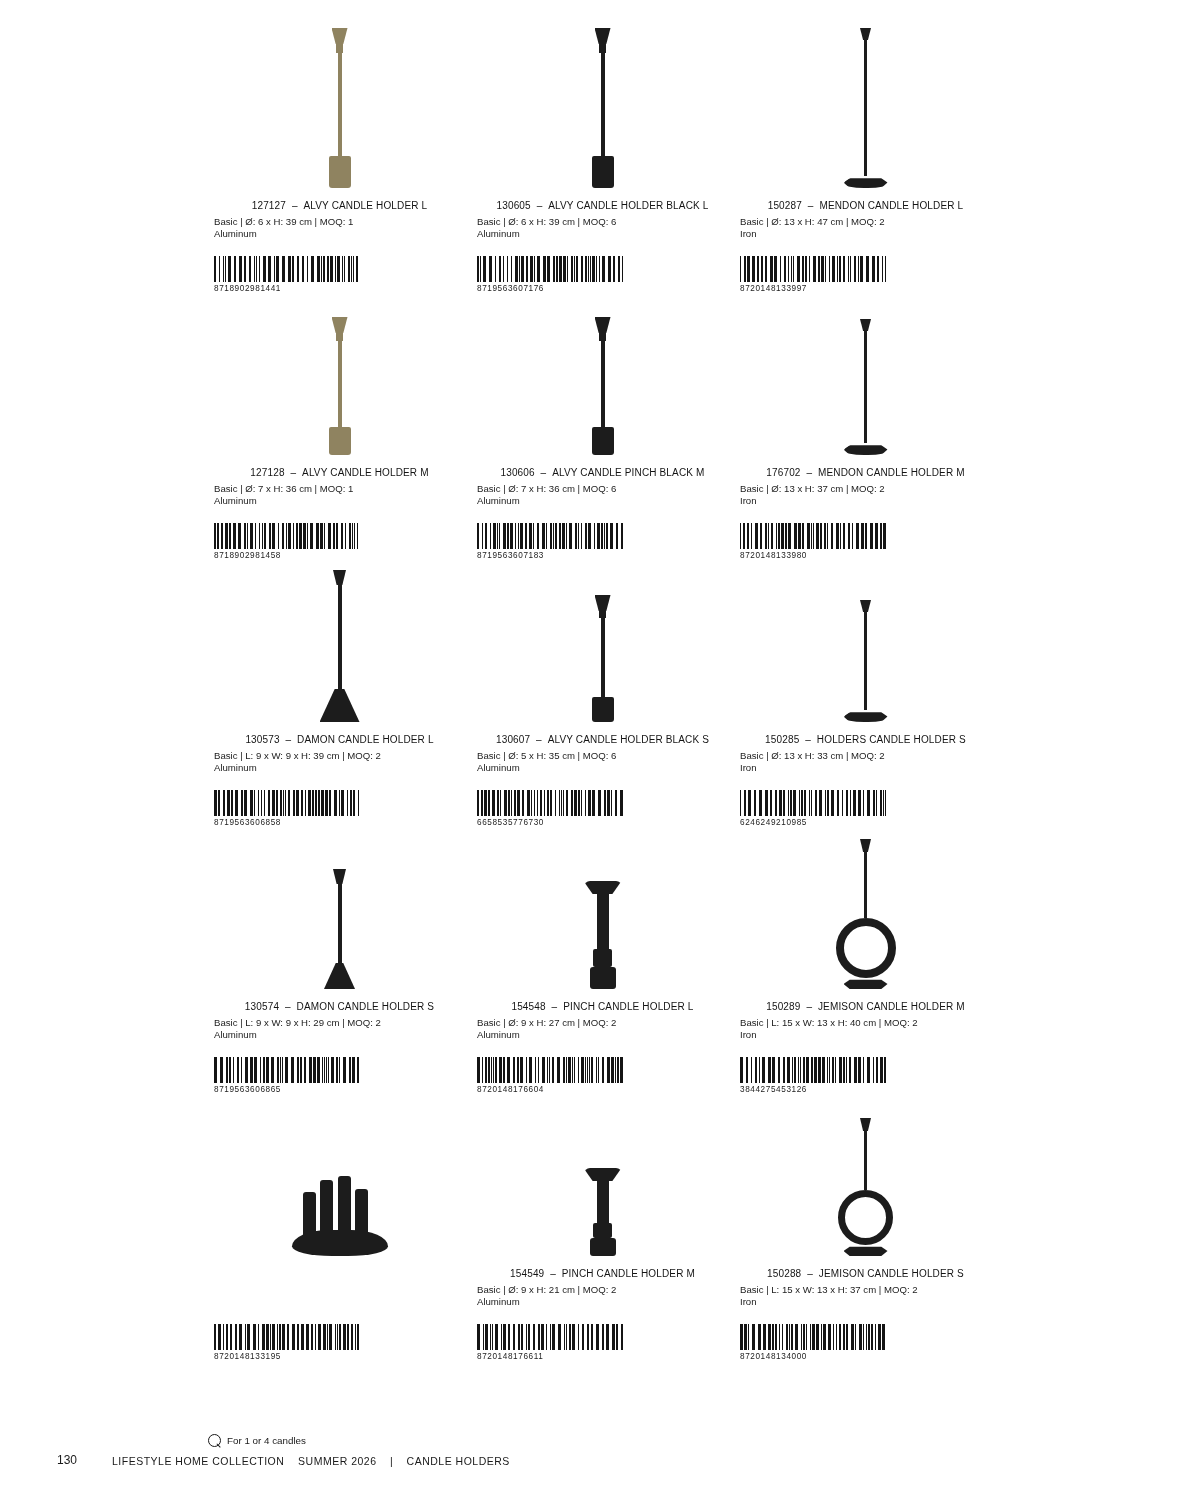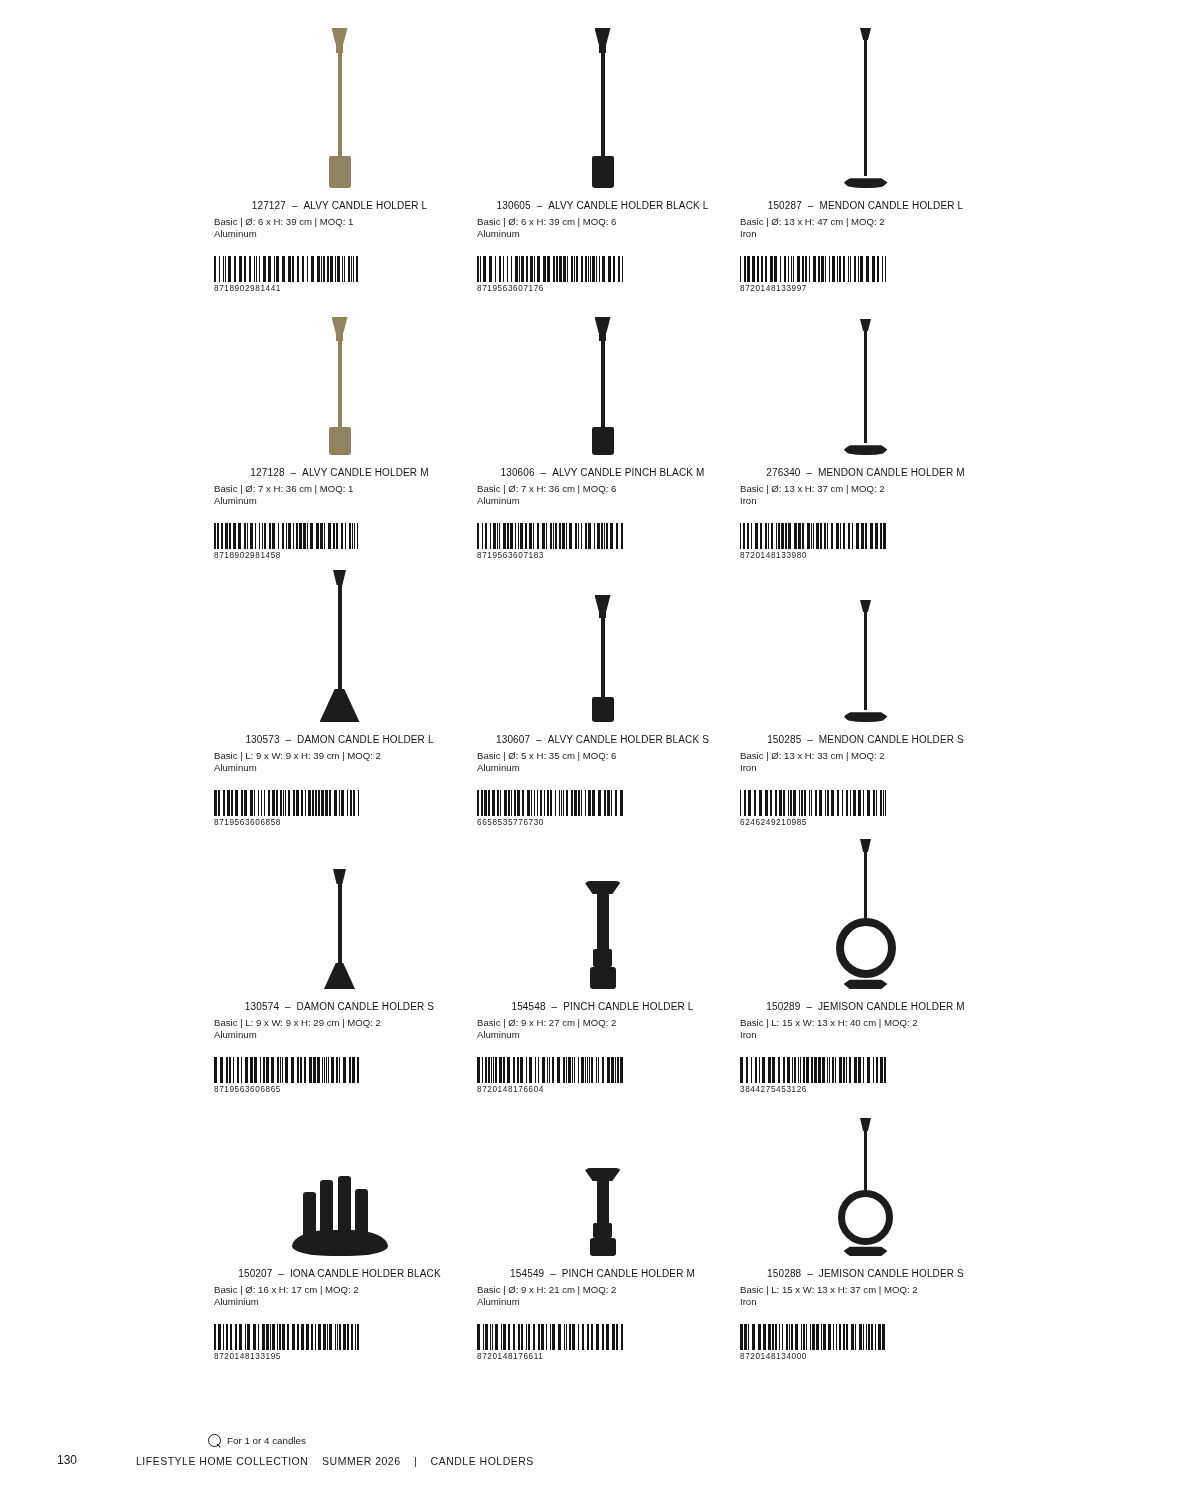--- a/index.html
+++ b/index.html
@@ -117,21 +117,21 @@
   }
   .page-number {
     position: absolute;
     left: 57px;
     top: 0;
     font-size: 12px;
     color: #1a1a1a;
   }
   .footer-text {
     position: absolute;
-    left: 136px;
+    left: 112px;
     top: 2px;
     font-size: 10.5px;
     letter-spacing: 0.5px;
     color: #1a1a1a;
     font-weight: normal;
   }
   .footer-text .sep { padding: 0 10px; }
 
   .note {
     position: absolute;
@@ -359,21 +359,21 @@
         <div class="figure">
           <div class="art">
             <div class="obj mendon">
               <div class="cup" style="background:#1c1c1c"></div>
               <div class="stem" style="height:112px;background:#1c1c1c"></div>
               <div class="foot" style="background:#1c1c1c"></div>
             </div>
           </div>
         </div>
         <div class="caption">
-          <div class="title"><span>276340</span><span>&nbsp;&nbsp;</span><span>–</span><span>&nbsp;&nbsp;</span><span>MENDON CANDLE HOLDER M</span></div>
+          <div class="title"><span>176702</span><span>&nbsp;&nbsp;</span><span>–</span><span>&nbsp;&nbsp;</span><span>MENDON CANDLE HOLDER M</span></div>
           <div class="specs">Basic  |  Ø: 13 x H: 37 cm  |  MOQ:  2</div>
           <div class="material">Iron</div>
         </div>
         <div class="barcode-wrap">
           <div class="barcode" style="background-image: linear-gradient(to right, rgb(20, 20, 20) 0px, rgb(20, 20, 20) 1px, transparent 1px, transparent 3px, rgb(20, 20, 20) 3px, rgb(20, 20, 20) 5px, transparent 5px, transparent 7px, rgb(20, 20, 20) 7px, rgb(20, 20, 20) 9px, transparent 9px, transparent 11px, rgb(20, 20, 20) 11px, rgb(20, 20, 20) 12px, transparent 12px, transparent 15px, rgb(20, 20, 20) 15px, rgb(20, 20, 20) 18px, transparent 18px, transparent 20px, rgb(20, 20, 20) 20px, rgb(20, 20, 20) 22px, transparent 22px, transparent 25px, rgb(20, 20, 20) 25px, rgb(20, 20, 20) 27px, transparent 27px, transparent 28px, rgb(20, 20, 20) 28px, rgb(20, 20, 20) 29px, transparent 29px, transparent 31px, rgb(20, 20, 20) 31px, rgb(20, 20, 20) 33px, transparent 33px, transparent 36px, rgb(20, 20, 20) 36px, rgb(20, 20, 20) 37px, transparent 37px, transparent 38px, rgb(20, 20, 20) 38px, rgb(20, 20, 20) 40px, transparent 40px, transparent 41px, rgb(20, 20, 20) 41px, rgb(20, 20, 20) 44px, transparent 44px, transparent 45px, rgb(20, 20, 20) 45px, rgb(20, 20, 20) 47px, transparent 47px, transparent 48px, rgb(20, 20, 20) 48px, rgb(20, 20, 20) 51px, transparent 51px, transparent 54px, rgb(20, 20, 20) 54px, rgb(20, 20, 20) 57px, transparent 57px, transparent 58px, rgb(20, 20, 20) 58px, rgb(20, 20, 20) 61px, transparent 61px, transparent 62px, rgb(20, 20, 20) 62px, rgb(20, 20, 20) 64px, transparent 64px, transparent 67px, rgb(20, 20, 20) 67px, rgb(20, 20, 20) 70px, transparent 70px, transparent 71px, rgb(20, 20, 20) 71px, rgb(20, 20, 20) 72px, transparent 72px, transparent 73px, rgb(20, 20, 20) 73px, rgb(20, 20, 20) 74px, transparent 74px, transparent 76px, rgb(20, 20, 20) 76px, rgb(20, 20, 20) 79px, transparent 79px, transparent 80px, rgb(20, 20, 20) 80px, rgb(20, 20, 20) 82px, transparent 82px, transparent 84px, rgb(20, 20, 20) 84px, rgb(20, 20, 20) 86px, transparent 86px, transparent 87px, rgb(20, 20, 20) 87px, rgb(20, 20, 20) 88px, transparent 88px, transparent 91px, rgb(20, 20, 20) 91px, rgb(20, 20, 20) 93px, transparent 93px, transparent 96px, rgb(20, 20, 20) 96px, rgb(20, 20, 20) 99px, transparent 99px, transparent 100px, rgb(20, 20, 20) 100px, rgb(20, 20, 20) 101px, transparent 101px, transparent 103px, rgb(20, 20, 20) 103px, rgb(20, 20, 20) 105px, transparent 105px, transparent 108px, rgb(20, 20, 20) 108px, rgb(20, 20, 20) 110px, transparent 110px, transparent 112px, rgb(20, 20, 20) 112px, rgb(20, 20, 20) 113px, transparent 113px, transparent 116px, rgb(20, 20, 20) 116px, rgb(20, 20, 20) 119px, transparent 119px, transparent 121px, rgb(20, 20, 20) 121px, rgb(20, 20, 20) 124px, transparent 124px, transparent 125px, rgb(20, 20, 20) 125px, rgb(20, 20, 20) 127px, transparent 127px, transparent 130px, rgb(20, 20, 20) 130px, rgb(20, 20, 20) 133px, transparent 133px, transparent 135px, rgb(20, 20, 20) 135px, rgb(20, 20, 20) 138px, transparent 138px, transparent 140px, rgb(20, 20, 20) 140px, rgb(20, 20, 20) 142px, transparent 142px, transparent 143px, rgb(20, 20, 20) 143px, rgb(20, 20, 20) 146px, transparent 146px, transparent 149px);"></div>
           <div class="barcode-num">8720148133980</div>
         </div>
       </div>
       <div class="cell">
         <div class="figure">
@@ -420,21 +420,21 @@
         <div class="figure">
           <div class="art">
             <div class="obj mendon">
               <div class="cup" style="background:#1c1c1c"></div>
               <div class="stem" style="height:98px;background:#1c1c1c"></div>
               <div class="foot" style="background:#1c1c1c"></div>
             </div>
           </div>
         </div>
         <div class="caption">
-          <div class="title"><span>150285</span><span>&nbsp;&nbsp;</span><span>–</span><span>&nbsp;&nbsp;</span><span>MENDON CANDLE HOLDER S</span></div>
+          <div class="title"><span>150285</span><span>&nbsp;&nbsp;</span><span>–</span><span>&nbsp;&nbsp;</span><span>HOLDERS CANDLE HOLDER S</span></div>
           <div class="specs">Basic  |  Ø: 13 x H: 33 cm  |  MOQ:  2</div>
           <div class="material">Iron</div>
         </div>
         <div class="barcode-wrap">
           <div class="barcode" style="background-image: linear-gradient(to right, rgb(20, 20, 20) 0px, rgb(20, 20, 20) 1px, transparent 1px, transparent 4px, rgb(20, 20, 20) 4px, rgb(20, 20, 20) 6px, transparent 6px, transparent 8px, rgb(20, 20, 20) 8px, rgb(20, 20, 20) 11px, transparent 11px, transparent 14px, rgb(20, 20, 20) 14px, rgb(20, 20, 20) 16px, transparent 16px, transparent 19px, rgb(20, 20, 20) 19px, rgb(20, 20, 20) 22px, transparent 22px, transparent 25px, rgb(20, 20, 20) 25px, rgb(20, 20, 20) 28px, transparent 28px, transparent 30px, rgb(20, 20, 20) 30px, rgb(20, 20, 20) 32px, transparent 32px, transparent 35px, rgb(20, 20, 20) 35px, rgb(20, 20, 20) 37px, transparent 37px, transparent 39px, rgb(20, 20, 20) 39px, rgb(20, 20, 20) 42px, transparent 42px, transparent 43px, rgb(20, 20, 20) 43px, rgb(20, 20, 20) 45px, transparent 45px, transparent 48px, rgb(20, 20, 20) 48px, rgb(20, 20, 20) 49px, transparent 49px, transparent 50px, rgb(20, 20, 20) 50px, rgb(20, 20, 20) 52px, transparent 52px, transparent 53px, rgb(20, 20, 20) 53px, rgb(20, 20, 20) 56px, transparent 56px, transparent 59px, rgb(20, 20, 20) 59px, rgb(20, 20, 20) 60px, transparent 60px, transparent 61px, rgb(20, 20, 20) 61px, rgb(20, 20, 20) 63px, transparent 63px, transparent 64px, rgb(20, 20, 20) 64px, rgb(20, 20, 20) 66px, transparent 66px, transparent 69px, rgb(20, 20, 20) 69px, rgb(20, 20, 20) 70px, transparent 70px, transparent 71px, rgb(20, 20, 20) 71px, rgb(20, 20, 20) 72px, transparent 72px, transparent 75px, rgb(20, 20, 20) 75px, rgb(20, 20, 20) 77px, transparent 77px, transparent 79px, rgb(20, 20, 20) 79px, rgb(20, 20, 20) 82px, transparent 82px, transparent 85px, rgb(20, 20, 20) 85px, rgb(20, 20, 20) 86px, transparent 86px, transparent 87px, rgb(20, 20, 20) 87px, rgb(20, 20, 20) 89px, transparent 89px, transparent 91px, rgb(20, 20, 20) 91px, rgb(20, 20, 20) 94px, transparent 94px, transparent 97px, rgb(20, 20, 20) 97px, rgb(20, 20, 20) 99px, transparent 99px, transparent 102px, rgb(20, 20, 20) 102px, rgb(20, 20, 20) 103px, transparent 103px, transparent 106px, rgb(20, 20, 20) 106px, rgb(20, 20, 20) 108px, transparent 108px, transparent 110px, rgb(20, 20, 20) 110px, rgb(20, 20, 20) 111px, transparent 111px, transparent 113px, rgb(20, 20, 20) 113px, rgb(20, 20, 20) 116px, transparent 116px, transparent 118px, rgb(20, 20, 20) 118px, rgb(20, 20, 20) 121px, transparent 121px, transparent 123px, rgb(20, 20, 20) 123px, rgb(20, 20, 20) 124px, transparent 124px, transparent 127px, rgb(20, 20, 20) 127px, rgb(20, 20, 20) 130px, transparent 130px, transparent 133px, rgb(20, 20, 20) 133px, rgb(20, 20, 20) 135px, transparent 135px, transparent 136px, rgb(20, 20, 20) 136px, rgb(20, 20, 20) 137px, transparent 137px, transparent 140px, rgb(20, 20, 20) 140px, rgb(20, 20, 20) 142px, transparent 142px, transparent 143px, rgb(20, 20, 20) 143px, rgb(20, 20, 20) 144px, transparent 144px, transparent 145px, rgb(20, 20, 20) 145px, rgb(20, 20, 20) 146px, transparent 146px, transparent 148px);"></div>
           <div class="barcode-num">6246249210985</div>
         </div>
       </div>
       <div class="cell">
         <div class="figure">
@@ -502,25 +502,20 @@
         <div class="figure">
           <div class="art">
             <div class="obj iona" style="height: 92px;">
               <div class="dome" style="background:#1c1c1c"></div>
               <div class="tube" style="left:18px;bottom:20px;width:13px;height:44px;background:#1c1c1c"></div>
               <div class="tube" style="left:35px;bottom:24px;width:13px;height:52px;background:#1c1c1c"></div>
               <div class="tube" style="left:53px;bottom:22px;width:13px;height:58px;background:#1c1c1c"></div>
               <div class="tube" style="left:70px;bottom:19px;width:13px;height:48px;background:#1c1c1c"></div>
             </div>
           </div>
-        </div>
-        <div class="caption">
-          <div class="title"><span>150207</span><span>&nbsp;&nbsp;</span><span>–</span><span>&nbsp;&nbsp;</span><span>IONA CANDLE HOLDER BLACK</span></div>
-          <div class="specs">Basic |  Ø: 16 x H: 17 cm  |  MOQ:  2</div>
-          <div class="material">Aluminium</div>
         </div>
         <div class="barcode-wrap">
           <div class="barcode" style="background-image: linear-gradient(to right, rgb(20, 20, 20) 0px, rgb(20, 20, 20) 2px, transparent 2px, transparent 4px, rgb(20, 20, 20) 4px, rgb(20, 20, 20) 7px, transparent 7px, transparent 9px, rgb(20, 20, 20) 9px, rgb(20, 20, 20) 10px, transparent 10px, transparent 12px, rgb(20, 20, 20) 12px, rgb(20, 20, 20) 14px, transparent 14px, transparent 16px, rgb(20, 20, 20) 16px, rgb(20, 20, 20) 18px, transparent 18px, transparent 21px, rgb(20, 20, 20) 21px, rgb(20, 20, 20) 23px, transparent 23px, transparent 25px, rgb(20, 20, 20) 25px, rgb(20, 20, 20) 28px, transparent 28px, transparent 31px, rgb(20, 20, 20) 31px, rgb(20, 20, 20) 32px, transparent 32px, transparent 33px, rgb(20, 20, 20) 33px, rgb(20, 20, 20) 36px, transparent 36px, transparent 39px, rgb(20, 20, 20) 39px, rgb(20, 20, 20) 42px, transparent 42px, transparent 44px, rgb(20, 20, 20) 44px, rgb(20, 20, 20) 45px, transparent 45px, transparent 48px, rgb(20, 20, 20) 48px, rgb(20, 20, 20) 51px, transparent 51px, transparent 52px, rgb(20, 20, 20) 52px, rgb(20, 20, 20) 55px, transparent 55px, transparent 56px, rgb(20, 20, 20) 56px, rgb(20, 20, 20) 57px, transparent 57px, transparent 58px, rgb(20, 20, 20) 58px, rgb(20, 20, 20) 61px, transparent 61px, transparent 63px, rgb(20, 20, 20) 63px, rgb(20, 20, 20) 64px, transparent 64px, transparent 65px, rgb(20, 20, 20) 65px, rgb(20, 20, 20) 67px, transparent 67px, transparent 68px, rgb(20, 20, 20) 68px, rgb(20, 20, 20) 71px, transparent 71px, transparent 73px, rgb(20, 20, 20) 73px, rgb(20, 20, 20) 75px, transparent 75px, transparent 78px, rgb(20, 20, 20) 78px, rgb(20, 20, 20) 81px, transparent 81px, transparent 83px, rgb(20, 20, 20) 83px, rgb(20, 20, 20) 85px, transparent 85px, transparent 87px, rgb(20, 20, 20) 87px, rgb(20, 20, 20) 90px, transparent 90px, transparent 92px, rgb(20, 20, 20) 92px, rgb(20, 20, 20) 95px, transparent 95px, transparent 97px, rgb(20, 20, 20) 97px, rgb(20, 20, 20) 99px, transparent 99px, transparent 101px, rgb(20, 20, 20) 101px, rgb(20, 20, 20) 102px, transparent 102px, transparent 104px, rgb(20, 20, 20) 104px, rgb(20, 20, 20) 107px, transparent 107px, transparent 109px, rgb(20, 20, 20) 109px, rgb(20, 20, 20) 112px, transparent 112px, transparent 113px, rgb(20, 20, 20) 113px, rgb(20, 20, 20) 114px, transparent 114px, transparent 115px, rgb(20, 20, 20) 115px, rgb(20, 20, 20) 118px, transparent 118px, transparent 121px, rgb(20, 20, 20) 121px, rgb(20, 20, 20) 122px, transparent 122px, transparent 123px, rgb(20, 20, 20) 123px, rgb(20, 20, 20) 124px, transparent 124px, transparent 125px, rgb(20, 20, 20) 125px, rgb(20, 20, 20) 127px, transparent 127px, transparent 129px, rgb(20, 20, 20) 129px, rgb(20, 20, 20) 132px, transparent 132px, transparent 133px, rgb(20, 20, 20) 133px, rgb(20, 20, 20) 135px, transparent 135px, transparent 137px, rgb(20, 20, 20) 137px, rgb(20, 20, 20) 139px, transparent 139px, transparent 141px, rgb(20, 20, 20) 141px, rgb(20, 20, 20) 142px, transparent 142px, transparent 143px, rgb(20, 20, 20) 143px, rgb(20, 20, 20) 145px, transparent 145px, transparent 147px);"></div>
           <div class="barcode-num">8720148133195</div>
         </div>
       </div>
       <div class="cell">
         <div class="figure">
           <div class="art">
             <div class="obj pinch">

